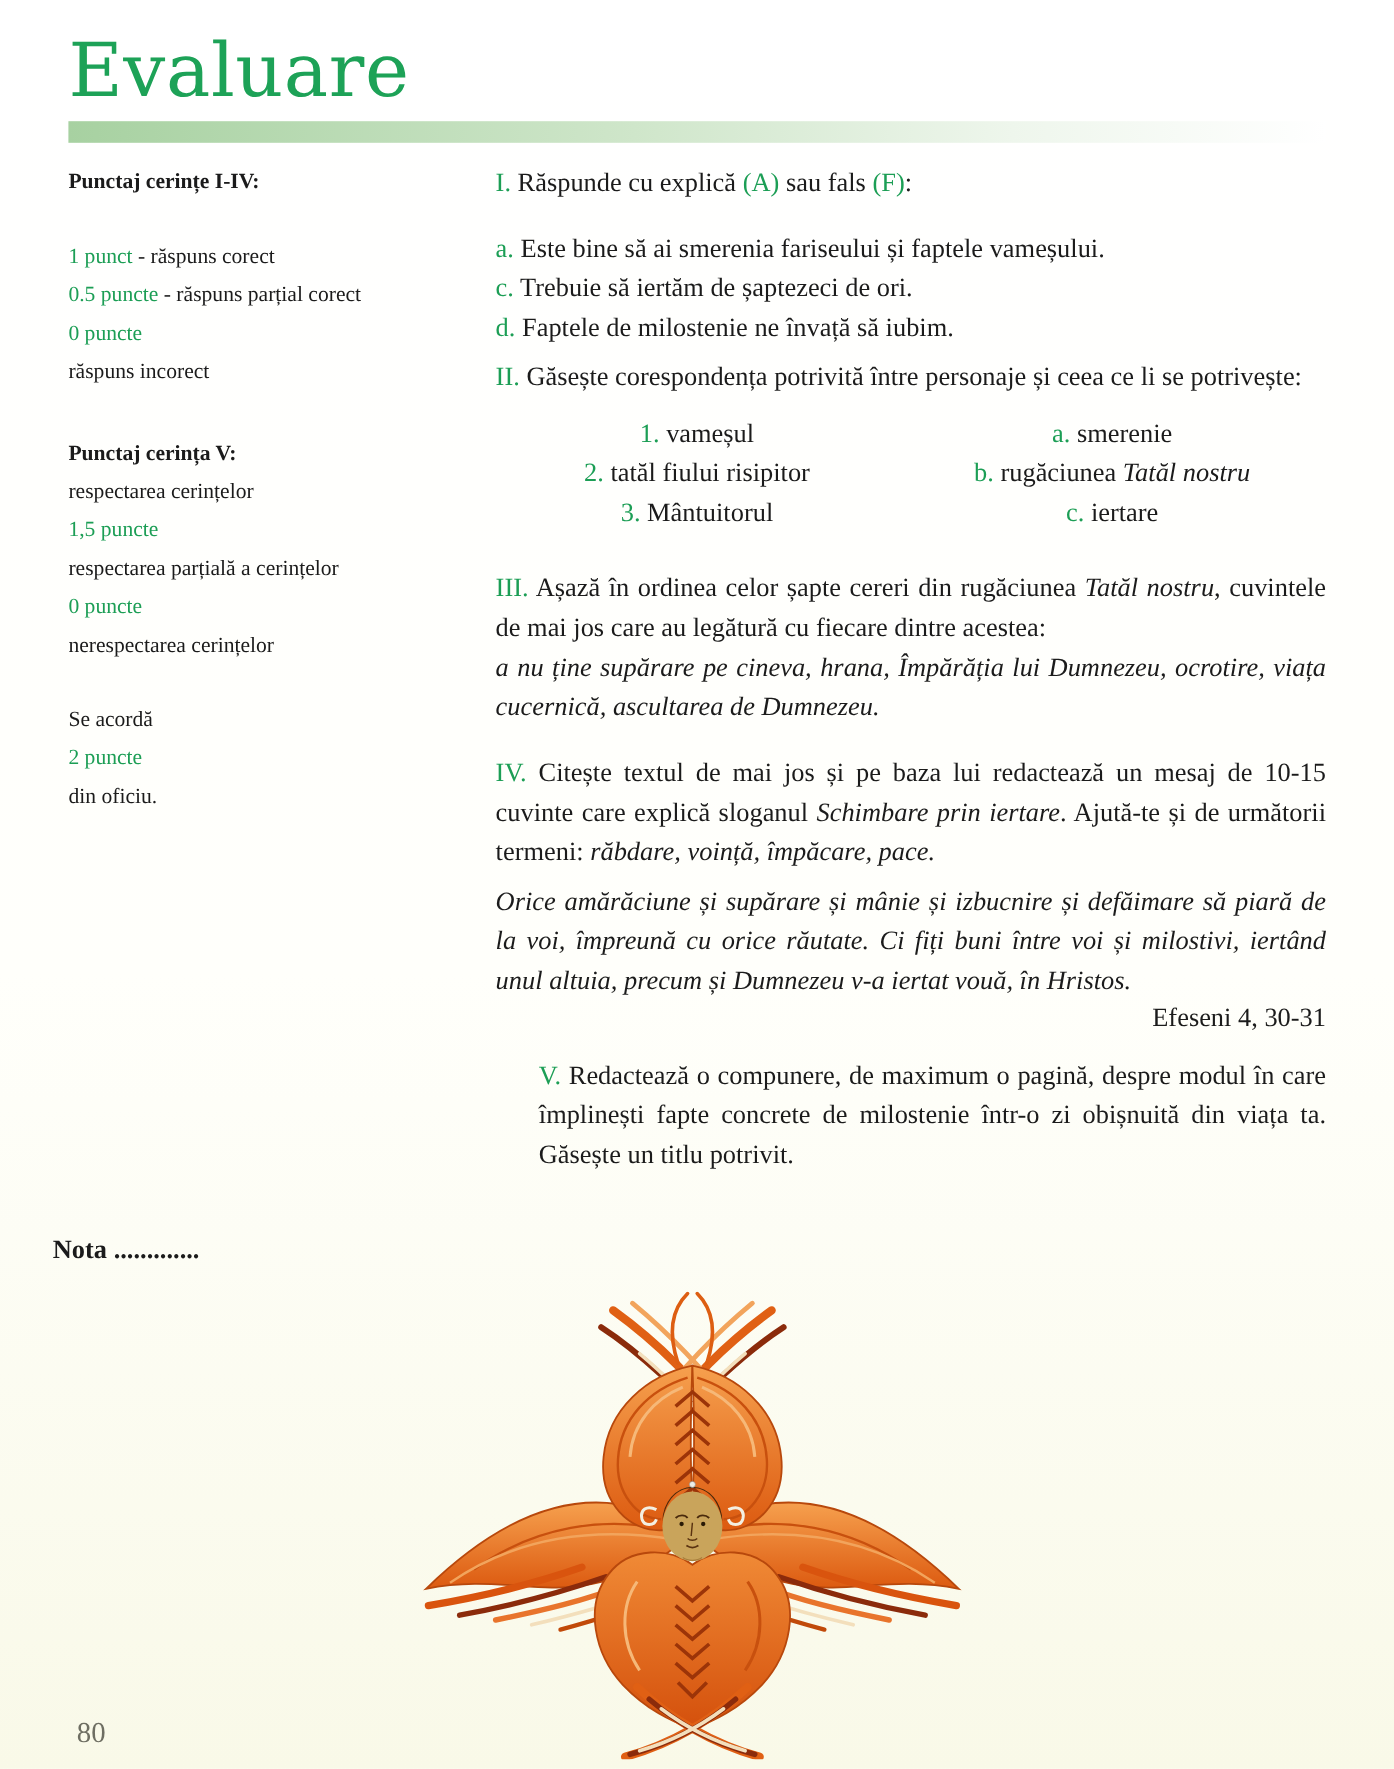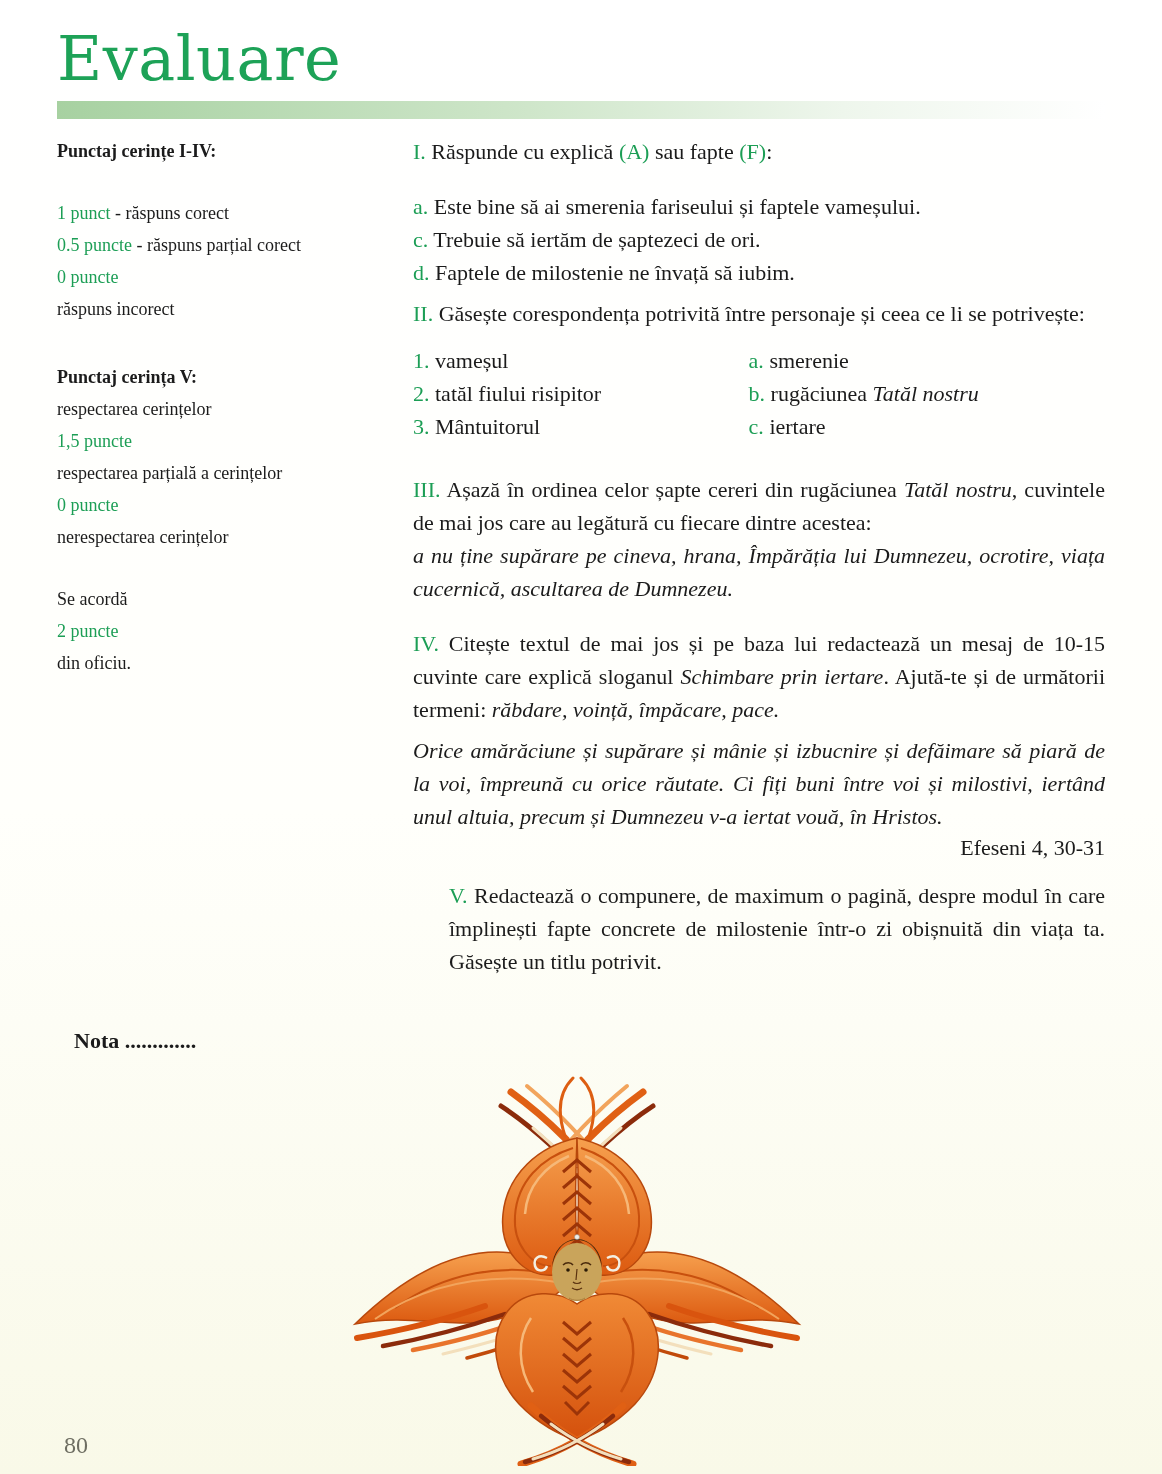--- a/index.html
+++ b/index.html
@@ -30,26 +30,26 @@
   .main { flex:1; margin-left:16px; font-size:22px; line-height:33px; }
   .green { color: var(--accent, #1c9e55); }
   .it { font-style: italic; }
   .just { text-align: justify; }
 
   .sidebar .heading { font-weight:bold; }
   .sidebar .block1-lines { margin-top:30px; }
   .sidebar .heading2 { margin-top:36px; }
   .sidebar .block3 { margin-top:30px; }
 
-  .nota { position:absolute; left:74px; top:1002px; font-weight:bold; font-size:22px; }
+  .nota { position:absolute; left:44px; top:1002px; font-weight:bold; font-size:22px; }
 
   .ex1-items { margin-top:22px; }
   .ex2 { margin-top:8px; }
   .match-list { margin-top:14px; }
-  .match-row { display:flex; }
+  .match-row { display:flex;text-align:center; }
   .match-left { width:48.5%; }
   .match-right { flex:1; }
   .ex3 { margin-top:30px; }
   .ex4 { margin-top:22px; }
   .quote { margin-top:8px; font-style:italic; }
   .attribution { text-align:right; line-height:30px; }
   .ex5 { margin-top:16px;margin-left:36px; }
 
   .seraph { position:absolute; left:335px; top:1050px; width:475px; height:390px; }
 
@@ -84,21 +84,21 @@
       <div class="block3">
         <div><span>Se acordă</span></div>
         <div><span class="green">2 puncte</span></div>
         <div><span>din oficiu.</span></div>
       </div>
     </div>
 
     <div class="main">
 
       <div>
-        <div><span class="green">I.</span><span> Răspunde cu explică </span><span class="green">(A)</span><span> sau fapte </span><span class="green">(F)</span><span>:</span></div>
+        <div><span class="green">I.</span><span> Răspunde cu explică </span><span class="green">(A)</span><span> sau fals </span><span class="green">(F)</span><span>:</span></div>
         <div class="ex1-items">
           <div><span class="green">a.</span><span> Este bine să ai smerenia fariseului și faptele vameșului.</span></div>
           <div><span class="green">c.</span><span> Trebuie să iertăm de șaptezeci de ori.</span></div>
           <div><span class="green">d.</span><span> Faptele de milostenie ne învață să iubim.</span></div>
         </div>
       </div>
 
       <div class="ex2">
         <div class="just"><span class="green">II.</span><span> Găsește corespondența potrivită între personaje și ceea ce li se potrivește:</span></div>
         <div class="match-list">

